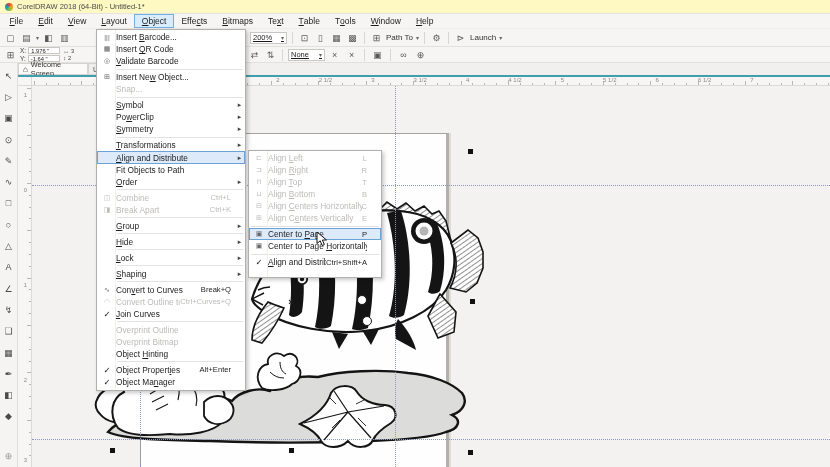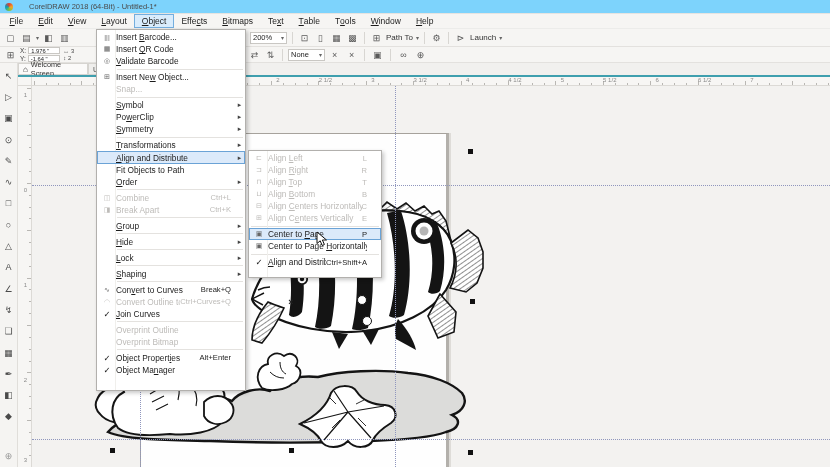--- a/index.html
+++ b/index.html
@@ -1,22 +1,22 @@
 <!DOCTYPE html>
 <html><head>
 <meta charset="utf-8">
 <style>
   html,body{margin:0;padding:0;background:#888;}
   .app{position:relative;width:830px;height:467px;background:#f3f2f0;overflow:hidden;
        font-family:"Liberation Sans",sans-serif;color:#1c1c1c;margin:0 auto;}
   .app *{box-sizing:border-box;}
 
   
-  .titlebar{position:absolute;left:0;top:0;right:0;height:14px;background:#7dd3fc;
-    border-bottom:1px solid #e6e4e1;display:flex;align-items:center;gap:16px;padding-left:5px;}
+  .titlebar{position:absolute;left:0;top:0;right:0;height:14px;background:#fef9c3;
+    border-bottom:1px solid #e6e4e1;display:flex;align-items:center;gap:4px;padding-left:5px;}
   .logo{width:8px;height:8px;border-radius:50%;
     background:conic-gradient(#e23d2e,#f5a623,#7ac143,#00a0c6,#e23d2e);flex:0 0 auto;}
   .title-text{font-size:7.5px;color:#4a4a4a;white-space:nowrap;}
 
   
   .menubar{position:absolute;left:0;top:14px;right:0;height:15px;background:#f6f5f3;
     display:flex;align-items:stretch;padding-left:2px;border-bottom:1px solid #ececea;}
   .mb-item{font-size:8.5px;display:flex;align-items:center;padding:0 6.5px;border:1px solid transparent;}
   .mb-item.active{background:#d9ecfc;border:1px solid #74aede;}
   .mb-item u{text-decoration:underline;}
@@ -25,21 +25,21 @@
   .toolbar{position:absolute;left:0;top:29px;right:0;height:18px;background:#f6f5f3;
     border-bottom:1px solid #e3e1de;}
   .propbar{position:absolute;left:0;top:47px;right:0;height:16px;background:#f6f5f3;
     border-bottom:1px solid #e3e1de;}
   .tb-group{position:absolute;top:0;height:100%;display:flex;align-items:center;gap:3px;}
   .tb-icon{font-size:9px;color:#5a5a5a;width:13px;height:13px;display:flex;align-items:center;
     justify-content:center;flex:0 0 auto;}
   .tb-sep{width:1px;height:12px;background:#d8d6d2;margin:0 2px;flex:0 0 auto;}
   .dd{font-size:6px;color:#666;}
   .combo{display:flex;align-items:center;background:#fff;border:1px solid #c9c7c3;height:12px;
-    font-size:7.5px;padding:0 2px;gap:2px;}
+    font-size:7.5px;padding:0 2px;gap:2px;text-decoration:underline;}
   .combo .cval{min-width:26px;}
   .tb-label{font-size:8px;color:#333;}
   .xy-block{display:flex;flex-direction:column;justify-content:center;gap:1px;font-size:6.5px;color:#444;}
   .xy-row{display:flex;align-items:center;gap:2px;}
   .xy-input{background:#fff;border:1px solid #c9c7c3;width:32px;height:6.5px;font-size:5.8px;
     display:flex;align-items:center;padding-left:2px;color:#222;}
   .wh-sliver{display:flex;flex-direction:column;gap:1px;font-size:5.8px;color:#444;width:30px;overflow:hidden;}
 
   
   .toolbox{position:absolute;left:0;top:63px;bottom:0;width:18px;background:#f5f4f2;
@@ -605,20 +605,26 @@
           <span class="mi-label">Overprint Outline</span>
           <span class="mi-shortcut"></span>
           <span class="mi-arrow"></span>
         </div>
         <div class="menu-item disabled">
           <span class="mi-gutter"></span>
           <span class="mi-label">Overprint Bitmap</span>
           <span class="mi-shortcut"></span>
           <span class="mi-arrow"></span>
         </div>
+        <div class="menu-item">
+          <span class="mi-gutter"></span>
+          <span class="mi-label">Object <u>H</u>inting</span>
+          <span class="mi-shortcut"></span>
+          <span class="mi-arrow"></span>
+        </div>
         <div class="menu-sep"></div>
         <div class="menu-item">
           <span class="mi-gutter check">✓</span>
           <span class="mi-label">Object Propert<u>i</u>es</span>
           <span class="mi-shortcut">Alt+Enter</span>
           <span class="mi-arrow"></span>
         </div>
         <div class="menu-item">
           <span class="mi-gutter check">✓</span>
           <span class="mi-label">Object Ma<u>n</u>ager</span>

